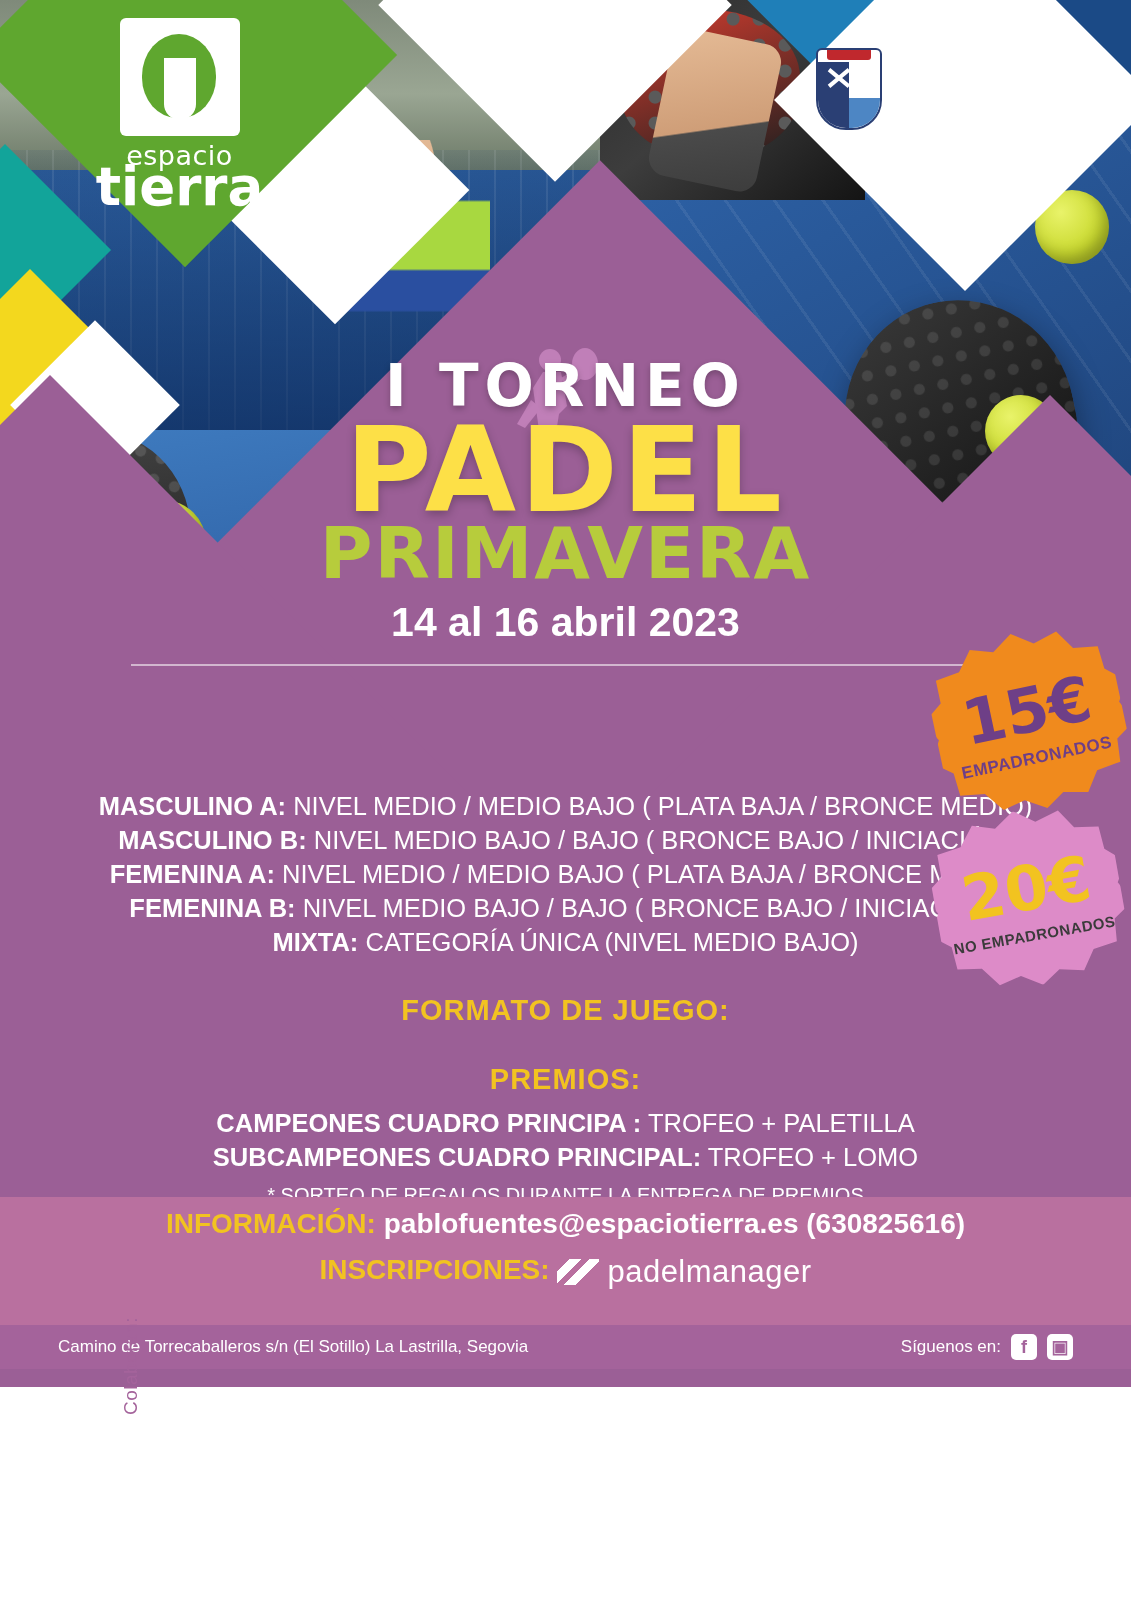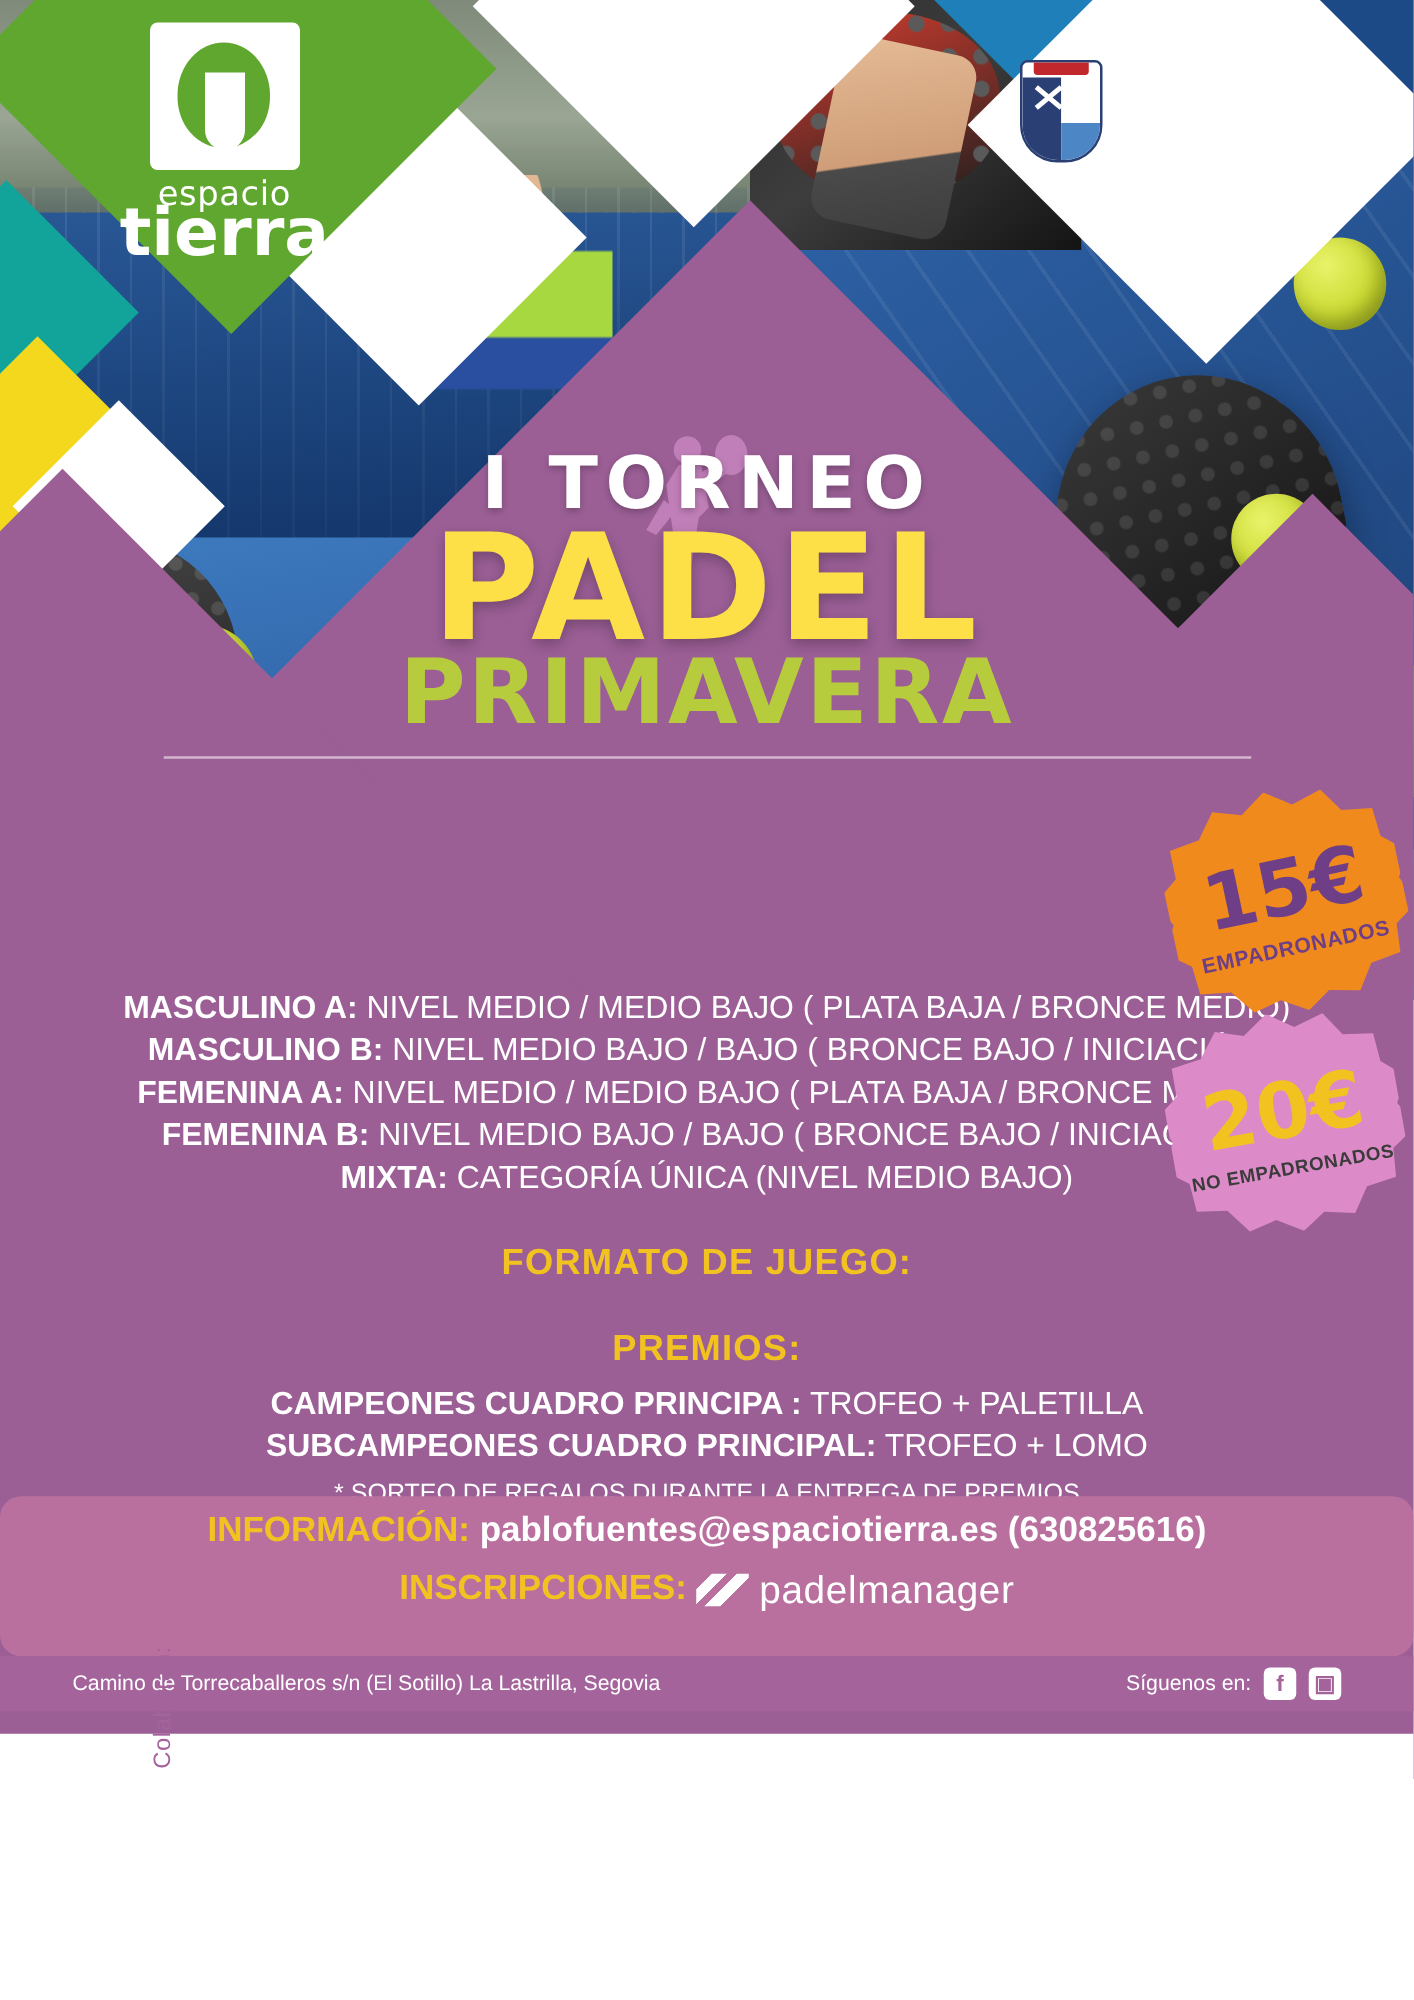--- a/index.html
+++ b/index.html
@@ -281,21 +281,21 @@
   .fmt-line2 { font-size: 30px; font-weight: bold; margin-top: 8px; }
   .prize-line { font-size: 25.5px; line-height: 1.34; }
   .prize-line b { font-weight: bold; }
   .prize-note { font-size: 20px; margin-top: 10px; }
   .gap-lg { height: 34px; }
   .gap-md { height: 26px; }
 
   
   .band {
     position: absolute; left: 0; top: 1197px; width: 1131px; height: 128px;
-    background: #b9709f; z-index: 27; color: #ffffff; text-align: center; border-radius: 17px;
+    background: #b9709f; z-index: 27; color: #ffffff; text-align: center;
   }
   .band .l {
     font-size: 28px; font-weight: bold; line-height: 1.36; padding-top: 8px;
   }
   .band .l .lead { color: #f2c320; }
   .pm-logo {
     display: inline-flex; align-items: center; gap: 8px; vertical-align: -6px; text-align: right;
   }
   .pm-logo .chev {
     width: 42px; height: 26px;
@@ -451,20 +451,21 @@
         <circle cx="55" cy="16" r="11"></circle>
         <path d="M48 28 L66 28 L72 62 L64 70 L58 108 L50 128 L40 126 L46 100 L42 72 L38 44 Z"></path>
         <path d="M66 34 L86 22 L92 30 L72 46 Z"></path>
         <ellipse cx="90" cy="20" rx="13" ry="16"></ellipse>
         <path d="M46 64 L30 84 L22 80 L36 56 Z"></path>
       </g>
     </svg>
     <div class="t-torneo">I TORNEO</div>
     <div class="t-padel">PADEL</div>
     <div class="t-primavera">PRIMAVERA</div>
+    <div class="t-date">14 al 16 abril 2023</div>
     <div class="rule"></div>
   </div>
 
   <div class="badge badge-15">
     <div class="amount">15€</div>
     <div class="sub">EMPADRONADOS</div>
   </div>
   <div class="badge badge-20">
     <div class="amount">20€</div>
     <div class="sub">NO EMPADRONADOS</div>

